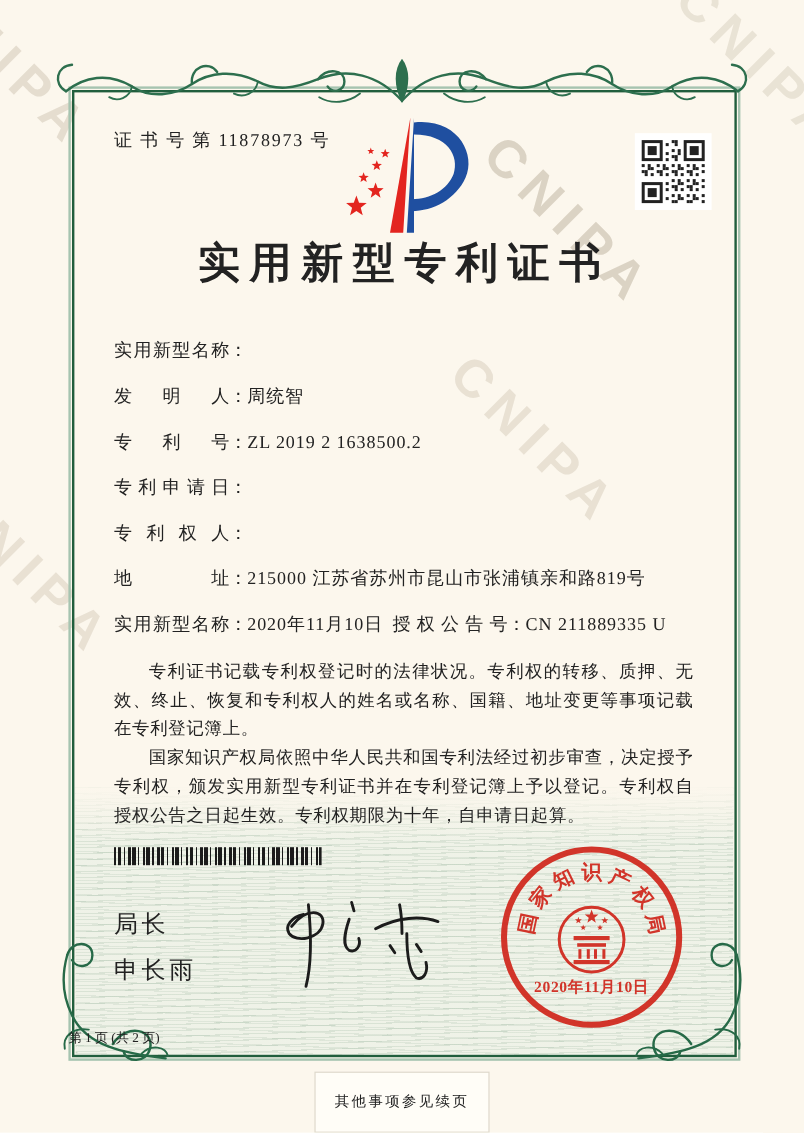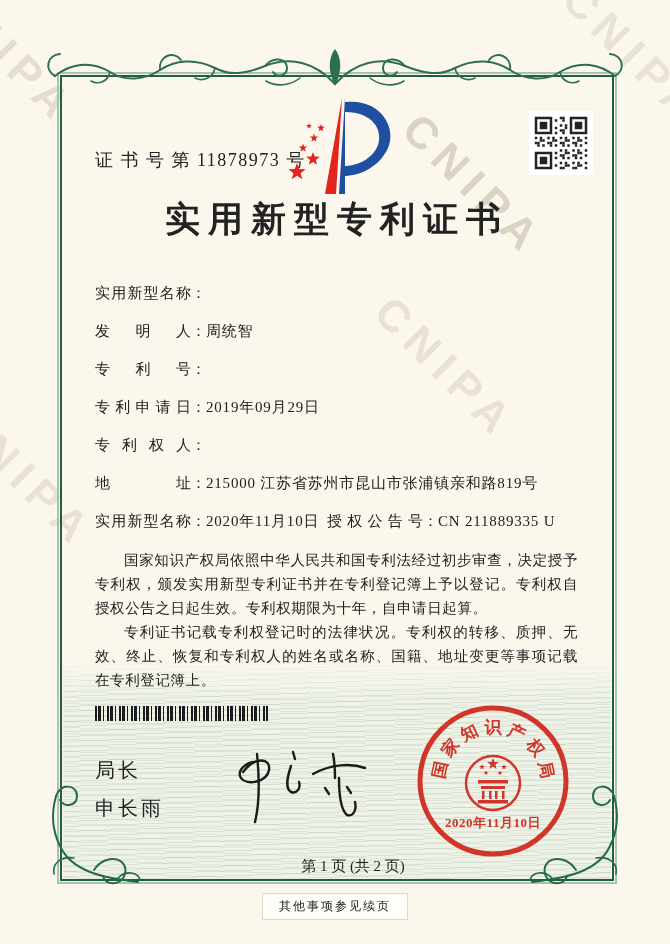--- a/index.html
+++ b/index.html
@@ -15,21 +15,21 @@
   .frame-inner{position:absolute;inset:1px;border:2px solid #215e3d;}
   
   .band{position:absolute;left:63px;top:656px;width:548px;height:225px;z-index:1;
     background:
       linear-gradient(180deg,rgba(252,247,237,1) 0,rgba(252,247,237,0) 46px),
       repeating-linear-gradient(178deg,rgba(110,150,120,.17) 0 1px,transparent 1px 5px),
       repeating-linear-gradient(182deg,rgba(110,150,120,.13) 0 1px,transparent 1px 6px),
       linear-gradient(rgba(228,238,227,.55),rgba(228,238,227,.55));}
   .ornament{position:absolute;z-index:3;}
   
-  .cert-no{position:absolute;left:95px;top:108px;z-index:4;font-size:18px;letter-spacing:1.5px;margin-top:40px;}
+  .cert-no{position:absolute;left:95px;top:108px;z-index:4;font-size:15px;letter-spacing:1.5px;}
   .logo{position:absolute;left:285px;top:92px;z-index:4;}
   .qr{position:absolute;left:529px;top:111px;z-index:4;background:#fff;padding:3px;}
   .title{position:absolute;left:57px;top:196px;width:560px;z-index:4;text-align:center;
          font-size:35px;font-weight:bold;letter-spacing:8px;}
   
   .fields{position:absolute;left:95px;top:282px;width:490px;z-index:4;font-size:15px;}
   .frow{display:flex;margin-bottom:15px;line-height:23px;white-space:nowrap;}
   .flabel{display:inline-block;width:96px;text-align:justify;text-align-last:justify;flex:none;}
   .fcolon{flex:none;}
   .fvalue{letter-spacing:.8px;}
@@ -41,23 +41,23 @@
          line-height:24px;letter-spacing:.6px;text-align:justify;}
   .paras p{margin:0;text-indent:2em;}
   
   .barcode{position:absolute;left:95px;top:706px;width:173px;height:15px;z-index:4;
     background:repeating-linear-gradient(90deg,#1b1b1b 0 2px,transparent 2px 3px,
       #1b1b1b 3px 6px,transparent 6px 8px,#1b1b1b 8px 9px,transparent 9px 12px);}
   .signer{position:absolute;left:95px;top:757px;z-index:4;
           font-family:"Liberation Sans","DejaVu Sans",sans-serif;font-size:20px;letter-spacing:3px;}
   .signer div{margin-bottom:11px;}
   .signature{position:absolute;left:213px;top:742px;z-index:4;}
-  .page-info{position:absolute;left:57px;top:857px;width:592px;z-index:4;text-align:center;font-size:15px;}
+  .page-info{position:absolute;left:57px;top:857px;width:592px;z-index:4;text-align:left;font-size:11px;}
   .cont-note{position:absolute;left:50%;top:893px;transform:translateX(-50%);z-index:4;
-             background:#fffdf7;border:1px solid #ded8ca;padding:4px 16px;font-size:12px;letter-spacing:2px;}
+             background:#fffdf7;border:1px solid #ded8ca;padding:16px 16px;font-size:12px;letter-spacing:2px;}
   
   .seal{position:absolute;left:413px;top:699px;width:160px;height:160px;z-index:5;opacity:.93;}
   .seal svg{position:absolute;left:0;top:0;}
   .seal-ch{position:absolute;left:50%;top:51%;font-size:17px;font-weight:bold;color:#d0271c;
            transform-origin:center;}
   .seal-date{position:absolute;left:0;top:115px;width:100%;text-align:center;color:#d0271c;
              font-size:13px;font-weight:bold;letter-spacing:.5px;z-index:2;}
 </style>
 </head>
 <body>
@@ -231,25 +231,25 @@
         <span class="fcolon">：</span>
     </div>
     <div class="frow">
       <span class="flabel">发明人</span>
         <span class="fcolon">：</span>
         <span class="fvalue">周统智</span>
     </div>
     <div class="frow">
       <span class="flabel">专利号</span>
         <span class="fcolon">：</span>
+        <span class="fvalue">ZL 2019 2 1638500.2</span>
     </div>
     <div class="frow">
       <span class="flabel">专利申请日</span>
         <span class="fcolon">：</span>
-        <span class="fvalue">2019年09月29日</span>
     </div>
     <div class="frow">
       <span class="flabel">专利权人</span>
         <span class="fcolon">：</span>
     </div>
     <div class="frow">
       <span class="flabel">地址</span>
         <span class="fcolon">：</span>
         <span class="fvalue">215000 江苏省苏州市昆山市张浦镇亲和路819号</span>
     </div>
@@ -261,22 +261,22 @@
       </span>
       <span class="gpair2">
         <span class="flabel">授权公告号</span>
           <span>：</span>
           <span class="fvalue">CN 211889335 U</span>
       </span>
     </div>
   </div>
 
   <div class="paras">
+    <p>专利证书记载专利权登记时的法律状况。专利权的转移、质押、无效、终止、恢复和专利权人的姓名或名称、国籍、地址变更等事项记载在专利登记簿上。</p>
     <p>国家知识产权局依照中华人民共和国专利法经过初步审查，决定授予专利权，颁发实用新型专利证书并在专利登记簿上予以登记。专利权自授权公告之日起生效。专利权期限为十年，自申请日起算。</p>
-    <p>专利证书记载专利权登记时的法律状况。专利权的转移、质押、无效、终止、恢复和专利权人的姓名或名称、国籍、地址变更等事项记载在专利登记簿上。</p>
   </div>
 
   <div class="barcode"></div>
 
   <div class="signer">
     <div>局长</div>
     <div>申长雨</div>
   </div>
 
   <svg class="signature" width="160" height="88" viewBox="0 0 160 88">

